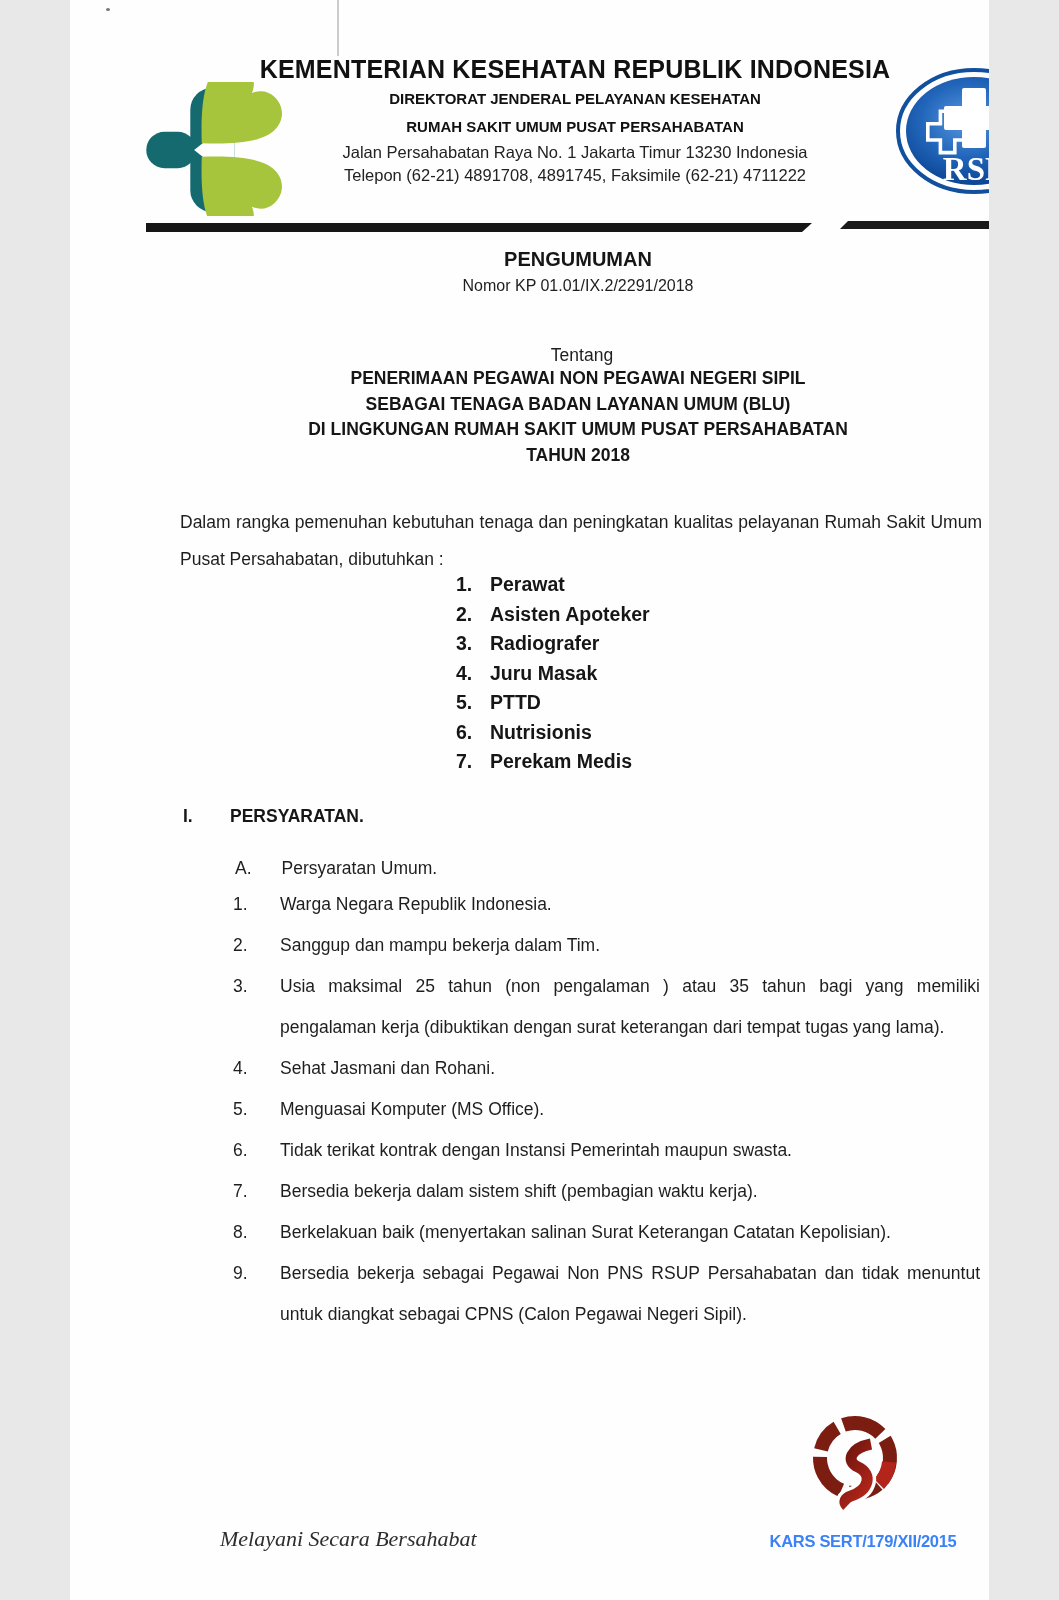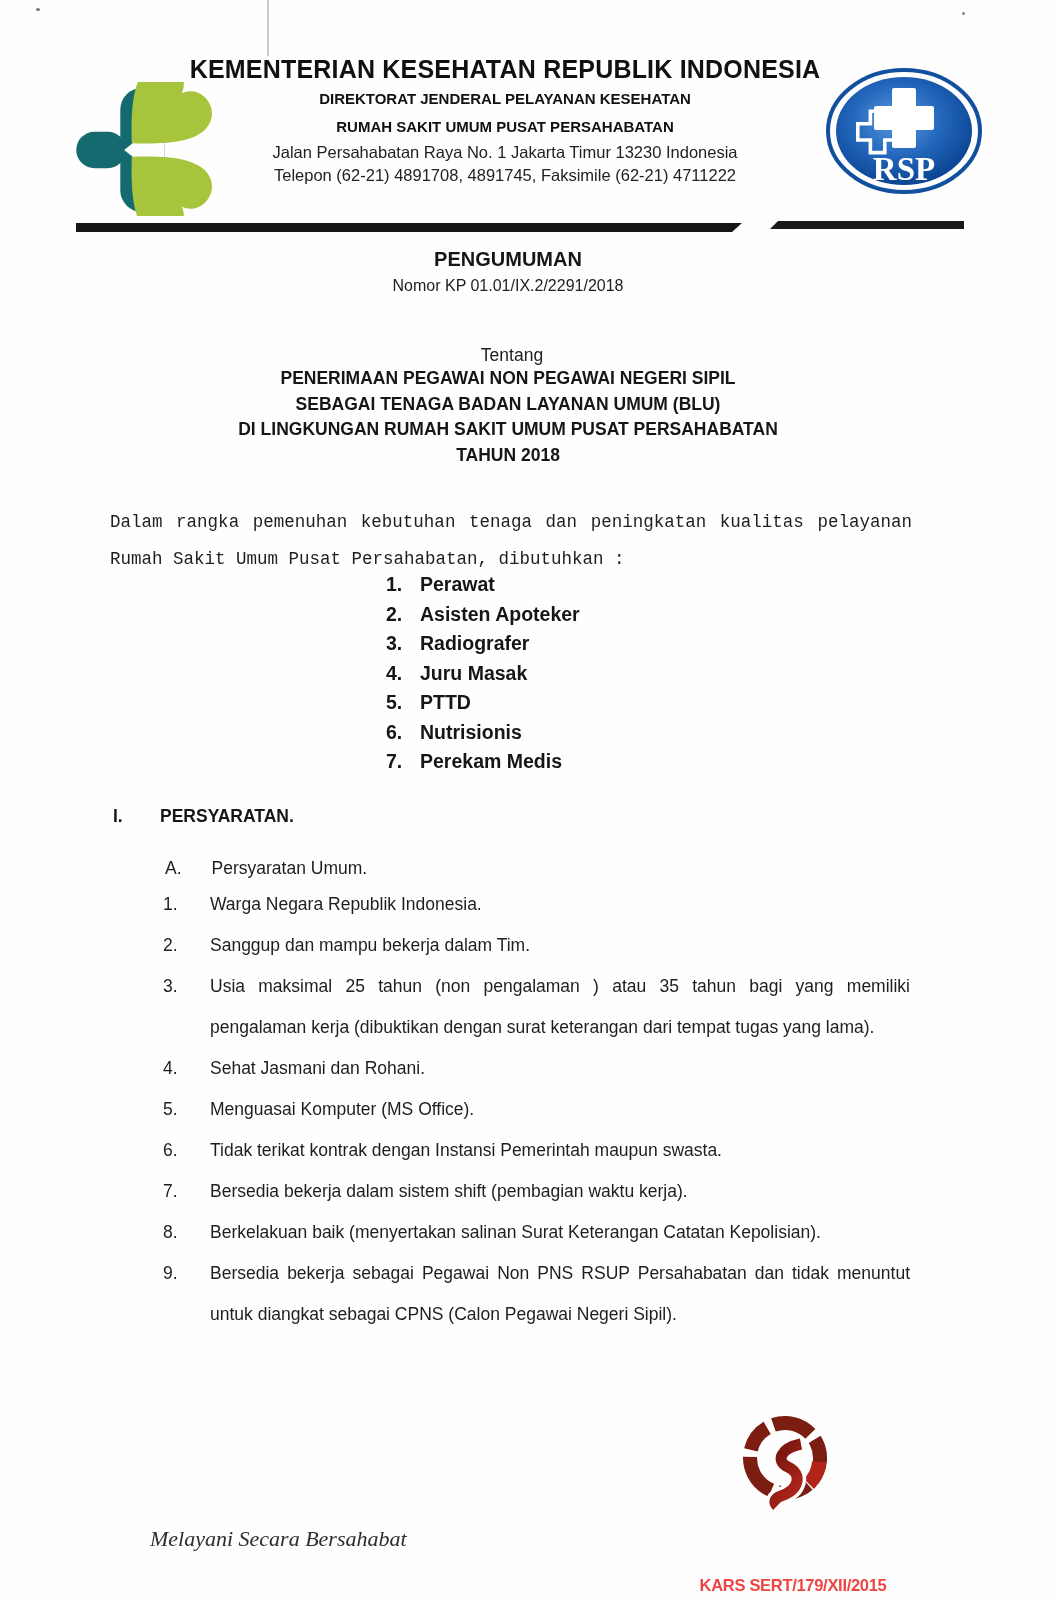--- a/index.html
+++ b/index.html
@@ -1,17 +1,17 @@
 <!DOCTYPE html>
 <html><head>
 <meta charset="utf-8">
 <style>
   html,body { margin:0; padding:0; background:#e8e8e8; }
   .page {
-    position:relative; width:1059px; height:1600px; margin:0 auto;
+    position:relative; width:919px; height:1600px; margin:0 auto;
     background:#fefefe; overflow:hidden;
     font-family:"Liberation Sans", sans-serif; color:#1e1e1e;
   }
   
   .artifact-vline { position:absolute; left:267px; top:0; width:2px; height:56px; background:#cccccc; }
   .speck-a { position:absolute; left:36px; top:8px; width:4px; height:3px; background:#777; border-radius:50%; }
   .speck-b { position:absolute; left:962px; top:12px; width:3px; height:3px; background:#888; border-radius:50%; }
 
   
   .kemenkes-logo { position:absolute; left:70px; top:82px; }
@@ -34,41 +34,41 @@
 
   
   .title-block { position:absolute; left:8px; top:246px; width:1000px; text-align:center; }
   .ann-title { font-size:20px; font-weight:bold; line-height:26px; color:#161616; }
   .ann-number { font-size:16px; line-height:27px; }
   .ann-about { font-size:17.5px; margin-top:46px;padding-left:8px; }
   .subject-line { font-size:17.5px; font-weight:bold; line-height:25.5px; color:#161616; }
 
   .intro {
     position:absolute; left:110px; top:486px; width:802px;
-    font-size:17.5px; line-height:37px; text-align:justify;font-family:Liberation Mono, monospace;
+    font-size:17.5px; line-height:37px; text-align:justify;
   }
 
   
   .positions { position:absolute; left:386px; top:570px; }
   .pos-row { display:grid; grid-template-columns:34px auto; font-size:19.5px; font-weight:bold; line-height:29.5px; color:#161616; }
 
   
   .sec-heading { position:absolute; left:113px; top:806px; width:800px; font-size:17.5px; font-weight:bold; color:#161616; }
   .sec-heading .sec-title { position:absolute; left:47px; top:0; }
   .sub-heading { position:absolute; left:165px; top:858px; font-size:17.5px; }
   .sub-heading .sub-title { margin-left:14px;padding-left:16px; }
 
   .req-list { position:absolute; left:163px; top:884px; width:747px; }
   .req-row { display:grid; grid-template-columns:47px 700px; font-size:17.5px; line-height:41px; }
   .req-text { text-align:justify; }
   .req-text .it { }
 
   
   .kars-logo { position:absolute; left:731px; top:1408px; }
-  .kars-text { position:absolute; left:698px; top:1532px; width:190px; text-align:center; font-size:16.5px; font-weight:bold; letter-spacing:-0.3px; color:#ef4444;margin-top:44px; }
+  .kars-text { position:absolute; left:698px; top:1532px; width:190px; text-align:center; font-size:16.5px; font-weight:bold; letter-spacing:-0.3px; color:#3b82f6; }
   .motto { position:absolute; left:150px; top:1526px; font-family:"Liberation Serif", serif; font-style:italic; font-size:22px; color:#2d2d2d; }
 </style>
 </head>
 <body>
 
 <div class="page">
 
   <div class="artifact-vline"></div>
   <div class="speck-a"></div>
   <div class="speck-b"></div>

